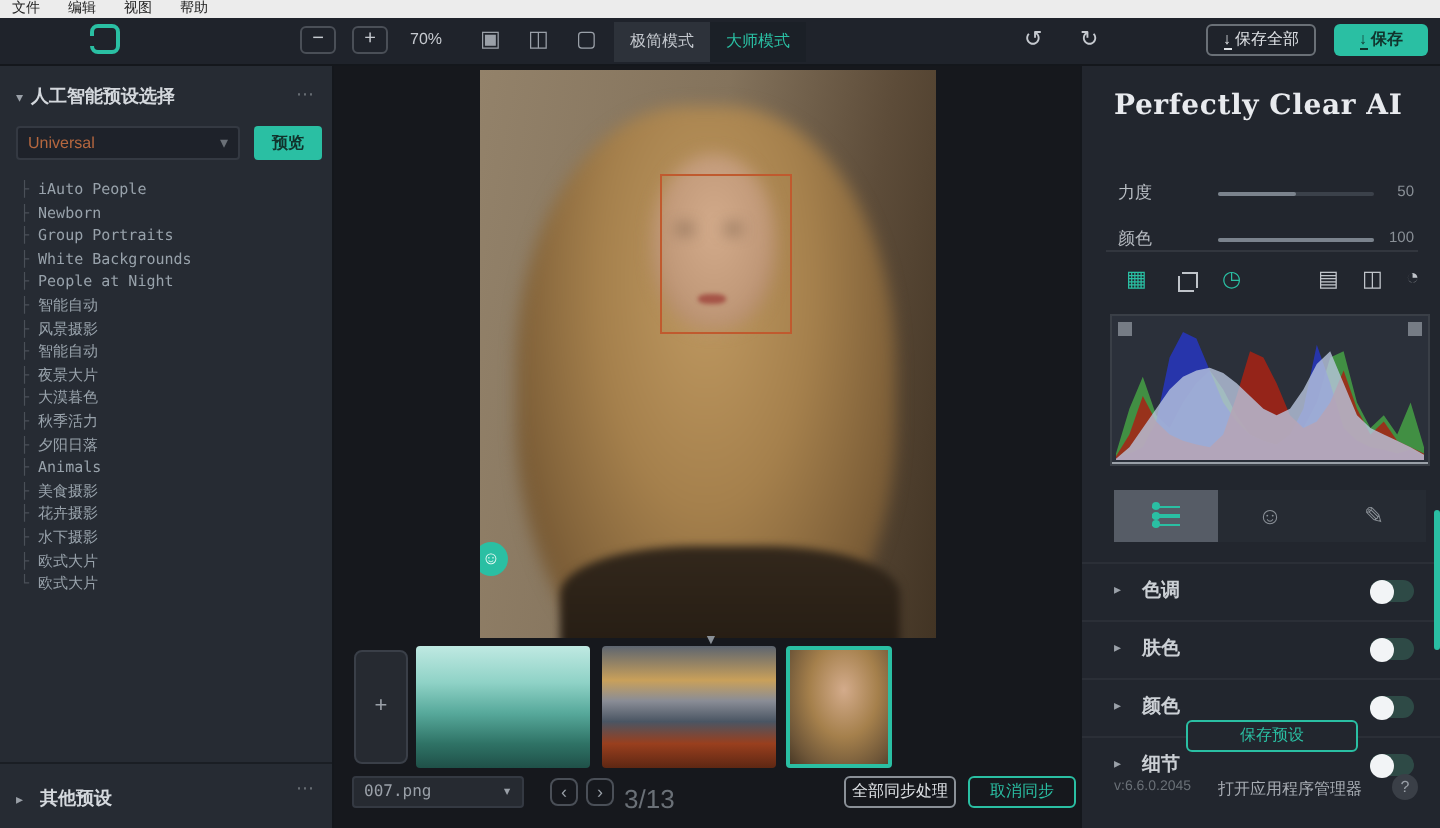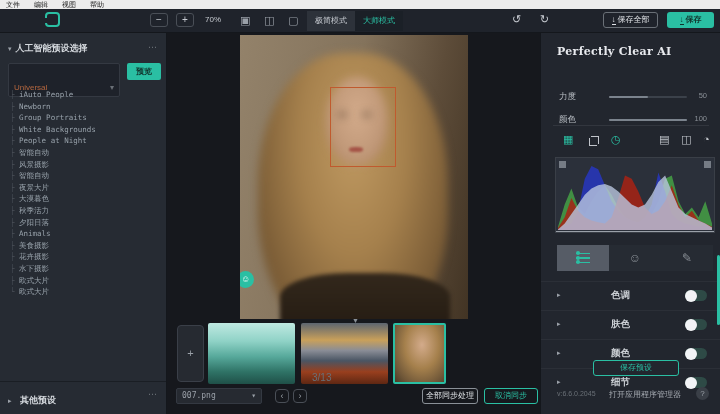--- a/index.html
+++ b/index.html
@@ -28,21 +28,21 @@
   .save-btn { left:667px; top:3px; width:47px; height:16px; background:#2abfa3; border-radius:3px;
               color:#11332c; font-size:8px; font-weight:bold; line-height:16px; text-align:center; }
   .dl-ico { display:inline-block; border-bottom:1px solid currentColor; line-height:9px; margin-right:2px; font-size:8px; }
 
   
   .sidebar { left:0; top:33px; width:167px; height:381px; background:#262b33; border-right:1px solid #14171c; }
   .sb-header { left:8px; top:9px; font-size:9px; font-weight:bold; color:#d4d8dd; }
   .sb-caret { color:#9aa0a8; font-size:7px; margin-right:4px; }
   .sb-more { right:8px; font-size:9px; color:#6a7077; letter-spacing:1px; }
   .preset-select { left:8px; top:30px; width:112px; height:17px; background:#1e222a; border:1px solid #343942;
-                   border-radius:2px; font-size:8px; color:#b5673f; line-height:15px; padding:16px 5px;
+                   border-radius:2px; font-size:8px; color:#b5673f; line-height:15px; padding:0 5px;
                    display:flex; justify-content:space-between; }
   .preset-select .caret { color:#6a7077; }
   .preview-btn { left:127px; top:30px; width:34px; height:17px; background:#2abfa3; border-radius:2px;
                  color:#11332c; font-size:8px; font-weight:bold; text-align:center; line-height:17px; }
   .preset-list { left:10px; top:56px; width:150px; }
   .preset-item { font-size:7.5px; color:#98a2ab; line-height:11.6px; white-space:nowrap;
                  font-family:"DejaVu Sans Mono",monospace; }
   .preset-item::before { content:"├ "; color:#4a5058; }
   .preset-item:last-child::before { content:"└ "; }
   .other-presets { left:0; top:348px; width:166px; height:24px; border-top:1px solid #1a1e24; padding:7px 8px 0 8px; }
@@ -75,29 +75,29 @@
             background:linear-gradient(180deg,#bfe9e2 0%,#8fd2c6 30%,#57a99b 55%,#2f7366 80%,#1f5048 100%); }
   .t-sunset { left:134px; width:87px;
               background:linear-gradient(180deg,#5d6570 0%,#c9a05a 28%,#8a8d96 45%,#4a5563 62%,#993f1e 80%,#5e2713 100%); }
   .t-portrait { left:226px; width:53px;
                 background:radial-gradient(ellipse at 55% 35%, #d3ab8b 0%, #a5804c 45%, #6e5638 80%, #4a3a26 100%); }
   .file-select { left:9px; top:355px; width:86px; height:16px; background:#262a31; border:1px solid #343942;
                  border-radius:2px; font-size:8px; color:#9aa0a8; line-height:14px; padding:0 5px;
                  display:flex; justify-content:space-between; font-family:"DejaVu Sans Mono",monospace; }
   .nav-btn { top:356px; width:14px; height:14px; border:1px solid #4a4f57; border-radius:4px; color:#9aa0a8;
              font-size:9px; text-align:center; line-height:12px; }
-  .counter { left:145px; top:339px; font-size:10px; color:#6a7077; }
+  .counter { left:145px; top:359px; font-size:13px; color:#6a7077; }
   .sync-all { left:255px; top:355px; width:56px; height:16px; border:1px solid #8a9097; border-radius:3px;
               color:#dfe2e6; font-size:8px; text-align:center; line-height:14px; }
   .cancel-sync { left:317px; top:355px; width:54px; height:16px; border:1px solid #2abfa3; border-radius:3px;
                  color:#2abfa3; font-size:8px; text-align:center; line-height:14px; }
 
   
   .rpanel { left:540px; top:33px; width:180px; height:381px; background:#22262e; border-left:1px solid #14171c; }
-  .rp-title { left:16px; top:12px; font-size:11px; font-weight:bold; color:#e8eaee; letter-spacing:0.3px;
+  .rp-title { left:16px; top:12px; font-size:14px; font-weight:bold; color:#e8eaee; letter-spacing:0.3px;
               font-family:"DejaVu Serif","Liberation Serif",serif; }
   .sliders { left:0; top:52px; width:180px; }
   .slider-row { position:relative; height:23px; }
   .slider-label { position:absolute; left:18px; top:6px; font-size:8.5px; color:#b9bec4; }
   .slider-track { position:absolute; left:68px; top:11px; width:78px; height:2px; background:#3b414a; border-radius:1px; }
   .slider-fill { height:2px; background:#7b838d; border-radius:1px; }
   .slider-value { position:absolute; right:14px; top:6px; font-size:7.5px; color:#8a9097; }
   .rp-div { left:12px; top:92px; width:156px; height:1px; background:#32363e; }
   .tool-row { left:0; top:100px; width:180px; height:18px; }
   .t-ico { position:absolute; top:0; font-size:11px; color:#c0c4ca; }
@@ -112,21 +112,21 @@
   .hist-base { position:absolute; left:0; bottom:0; width:100%; height:1px; background:#9aa0a8; }
   .rp-tabs { left:16px; top:212px; width:156px; height:26px; display:flex; position:absolute; background:#262b33; }
   .rp-tab { flex:1; display:flex; align-items:center; justify-content:center; font-size:12px; color:#8a9097; }
   .rp-tab.active { background:#565c66; }
   .sl-ico { width:14px; height:11px; position:relative; }
   .sl-ico i { position:absolute; left:0; width:14px; height:1.5px; background:#2abfa3; }
   .sl-ico i::after { content:""; position:absolute; top:-1.2px; width:4px; height:4px; border-radius:50%; background:#2abfa3; }
   .sections { left:0; top:248px; width:180px; }
   .section-row { position:relative; height:29px; border-top:1px solid #2b2f37; }
   .sec-caret { position:absolute; left:16px; top:9px; font-size:7px; color:#9aa0a8; }
-  .sec-label { position:absolute; left:30px; top:7px; font-size:9.5px; font-weight:bold; color:#ccd0d5;margin-left:40px; }
+  .sec-label { position:absolute; left:30px; top:7px; font-size:9.5px; font-weight:bold; color:#ccd0d5; }
   .toggle { position:absolute; right:14px; top:8px; width:22px; height:11px; background:#2e4a46; border-radius:6px; }
   .toggle .knob { position:absolute; left:0; top:-0.5px; width:12px; height:12px; background:#f2f4f6; border-radius:50%; }
   .save-preset { left:52px; top:327px; width:86px; height:16px; border:1px solid #2abfa3; border-radius:3px;
                  background:#22262e; color:#2abfa3; font-size:8px; text-align:center; line-height:14px; }
   .rp-footer { left:0; top:352px; width:180px; height:20px;padding-left:12px; }
   .version { position:absolute; left:16px; top:5px; font-size:7px; color:#6a7077; }
   .app-manager { position:absolute; left:68px; top:4px; font-size:8px; color:#a8adb4; }
   .help-btn { position:absolute; right:12px; top:2px; width:13px; height:13px; border-radius:50%;
               background:#3a3f47; color:#9aa0a8; font-size:8px; text-align:center; line-height:13px; }
   .rp-scroll { left:176px; top:222px; width:3px; height:70px; background:#2abfa3; border-radius:2px; }

